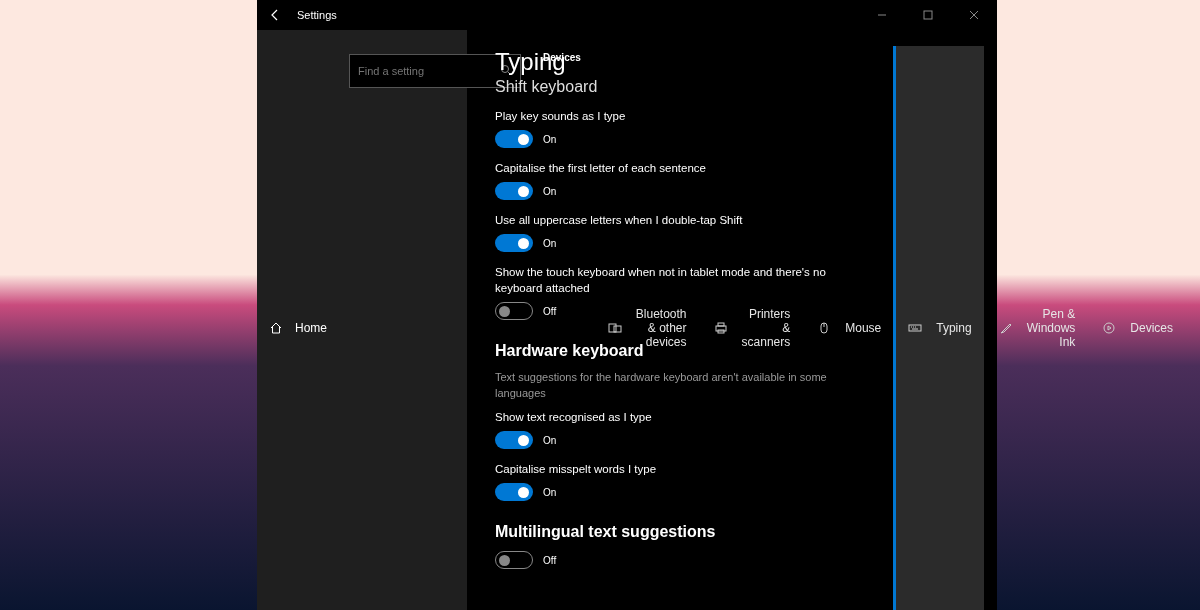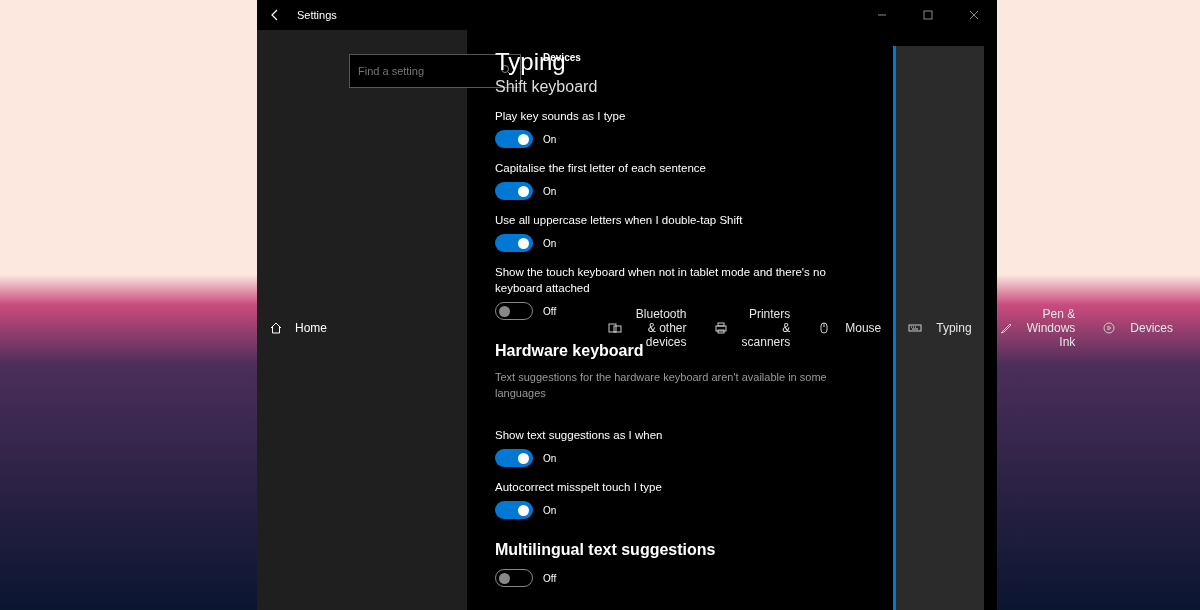--- a/index.html
+++ b/index.html
@@ -79,21 +79,21 @@
   flex: 1;
   padding: 18px 28px;
   overflow-y: auto;
   color: #fff;
 }
 .content::-webkit-scrollbar { width: 4px; }
 .content::-webkit-scrollbar-thumb { background: #444; }
 h1 { font-size: 24px; font-weight: 400; margin-bottom: 2px; }
 h2.subhead { font-size: 16px; font-weight: 400; color: #ddd; margin-top: 2px; margin-bottom: 12px; }
 h2.section { font-size: 16px; font-weight: 700; margin-top: 22px; margin-bottom: 10px; }
-.subtitle { font-size: 11px; color: #999; margin-bottom: 26px; max-width: 360px; line-height: 1.4; }
+.subtitle { font-size: 11px; color: #999; margin-bottom: 8px; max-width: 360px; line-height: 1.4; }
 .setting { margin-bottom: 12px; }
 .setting-label { font-size: 11.5px; color: #fff; margin-bottom: 6px; max-width: 360px; line-height: 1.4; }
 .toggle-row { display: flex; align-items: center; gap: 10px; }
 .toggle {
   width: 38px; height: 18px; border-radius: 9px;
   position: relative; cursor: pointer;
 }
 .toggle.on { background: #0078d4; }
 .toggle.off { background: #000; border: 1px solid #888; }
 .knob {
@@ -264,30 +264,30 @@
               </div>
               <span class="toggle-state">Off</span>
             </div>
           </div>
         </div>
 
       <h2 class="section">Hardware keyboard</h2>
       <div class="subtitle">Text suggestions for the hardware keyboard aren't available in some languages</div>
       <div id="hw-kb-settings">
           <div class="setting">
-            <div class="setting-label">Show text suggestions as I when</div>
-            <div class="toggle-row">
-              <div class="toggle on">
-                <div class="knob"></div>
-              </div>
-              <span class="toggle-state">On</span>
-            </div>
-          </div>
-          <div class="setting">
-            <div class="setting-label">Autocorrect misspelt touch I type</div>
+            <div class="setting-label">Show text recognised as I type</div>
+            <div class="toggle-row">
+              <div class="toggle on">
+                <div class="knob"></div>
+              </div>
+              <span class="toggle-state">On</span>
+            </div>
+          </div>
+          <div class="setting">
+            <div class="setting-label">Capitalise misspelt words I type</div>
             <div class="toggle-row">
               <div class="toggle on">
                 <div class="knob"></div>
               </div>
               <span class="toggle-state">On</span>
             </div>
           </div>
         </div>
 
       <h2 class="section">Multilingual text suggestions</h2>

